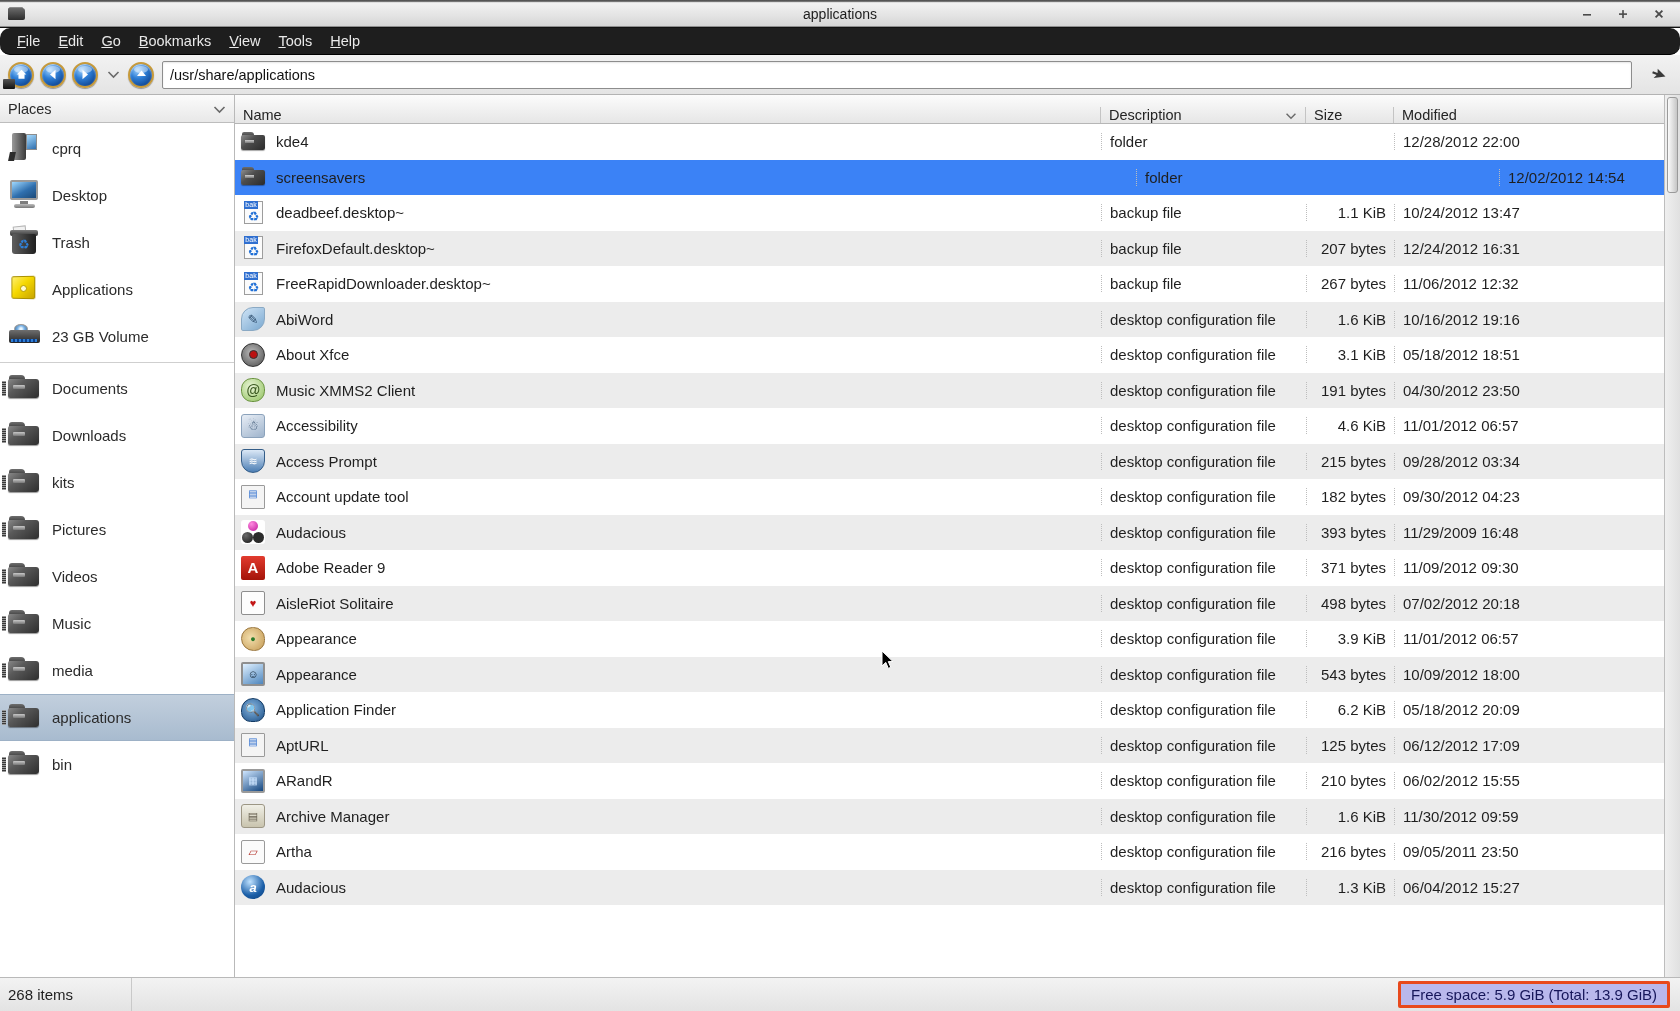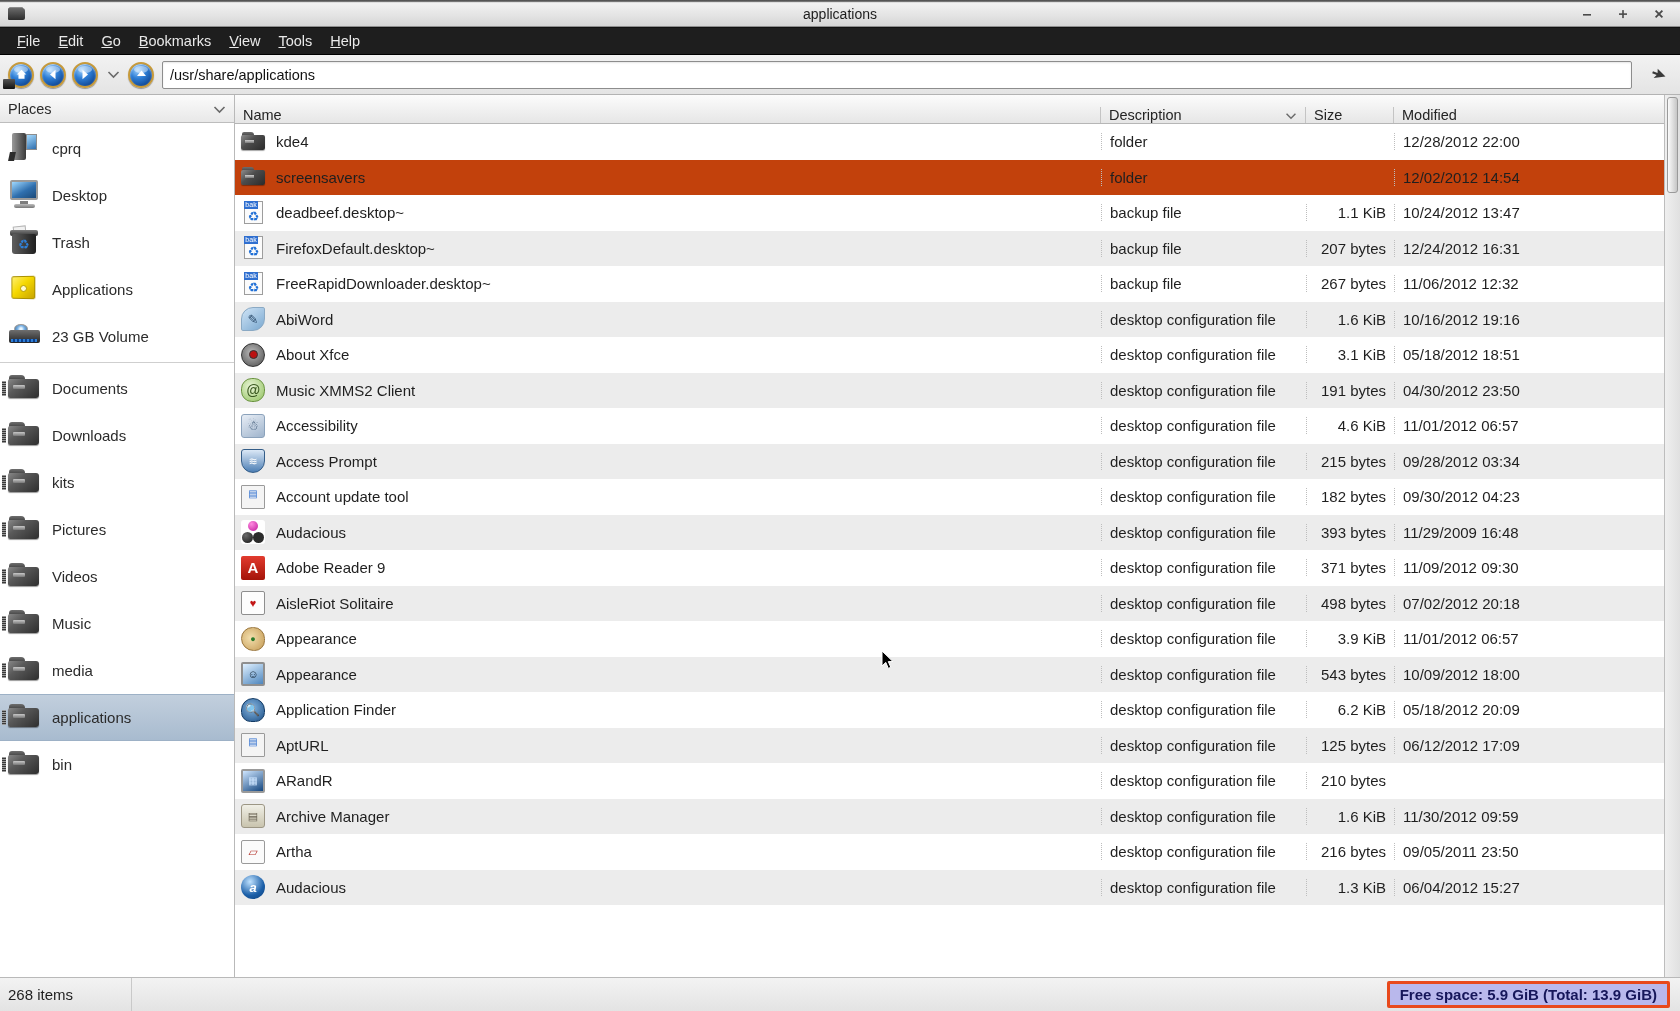--- a/index.html
+++ b/index.html
@@ -51,20 +51,21 @@
   }
   .win-btn svg { display:block; }
 
   
   .menubar {
     height: 27px; flex: 0 0 27px;
     background: #1e1e1e;
     display: flex; align-items: center;
     padding-left: 8px;
     border-bottom: 1px solid #000;
+    border-radius: 10px;
   }
   .menu-item {
     font-size: 14.5px; color: #e9e9e9;
     padding: 3px 9px; cursor: default; white-space: nowrap;
   }
   .menu-item .acc { text-decoration: underline; }
 
   
   .toolbar {
     height: 40px; flex: 0 0 40px;
@@ -266,21 +267,21 @@
   .ch-desc { width: 205px; flex: 0 0 205px; }
   .ch-size { width: 88px; flex: 0 0 88px; }
   .ch-mod  { flex: 1 1 auto; }
 
   .rows { flex: 1 1 auto; overflow: hidden; position: relative; }
   .row {
     height: 35.5px; display: flex; align-items: center;
     font-size: 15px; color: #1f1f1f;
   }
   .row.alt { background: #ececec; }
-  .row.hl  { background: #c2410c; }
+  .row.hl  { background: #3b82f6; gap: 35px; }
   .cell { display: flex; align-items: center; padding: 0 8px; overflow: hidden; white-space: nowrap; }
   .c-name { width: 866px; flex: 0 0 866px; gap: 9px; padding-left: 6px; }
   .c-desc { width: 205px; flex: 0 0 205px; border-left: 1px dotted #bdbdbd; }
   .c-size { width: 88px; flex: 0 0 88px; justify-content: flex-end; border-left: 1px dotted #bdbdbd; }
   .c-mod  { flex: 1 1 auto; border-left: 1px dotted #bdbdbd; }
 
   .fic { width: 26px; height: 26px; flex: 0 0 26px; position: relative; }
 
   
   .fi-folder .tab { position:absolute; left:1px; top:3px; width:12px; height:5px;
@@ -816,20 +817,21 @@
           </div>
           <div class="row">
             <div class="cell c-name">
               <span class="fic">
                 <span class="gi ic-arandr">▦</span>
               </span>
               <span>ARandR</span>
             </div>
             <div class="cell c-desc">desktop configuration file</div>
             <div class="cell c-size">210 bytes</div>
+            <div class="cell c-mod">06/02/2012 15:55</div>
           </div>
           <div class="row alt">
             <div class="cell c-name">
               <span class="fic">
                 <span class="gi ic-archive">▤</span>
               </span>
               <span>Archive Manager</span>
             </div>
             <div class="cell c-desc">desktop configuration file</div>
             <div class="cell c-size">1.6 KiB</div>
@@ -861,20 +863,20 @@
     </div>
 
     <div class="vscroll">
       <div class="vthumb"></div>
     </div>
   </div>
 
   <div class="statusbar">
     <span class="status-left">268 items</span>
     <span class="status-sep"></span>
-    <span class="freespace" style="border-color: rgb(232, 73, 28); background: rgb(185, 184, 236); font-weight: bold;">Free space: 5.9 GiB (Total: 13.9 GiB)</span>
+    <span class="freespace" style="border-color: rgb(232, 73, 28); background: rgb(185, 184, 236);">Free space: 5.9 GiB (Total: 13.9 GiB)</span>
   </div>
 
   <svg class="cursor-arrow" viewBox="0 0 14 22">
     <path d="M1 1 L1 16 L4.8 12.4 L7.3 18.4 L9.8 17.3 L7.3 11.6 L12 11.6 Z" fill="#000000" stroke="#ffffff" stroke-width="1"></path>
   </svg>
 
 </div>
 
 </body></html>

